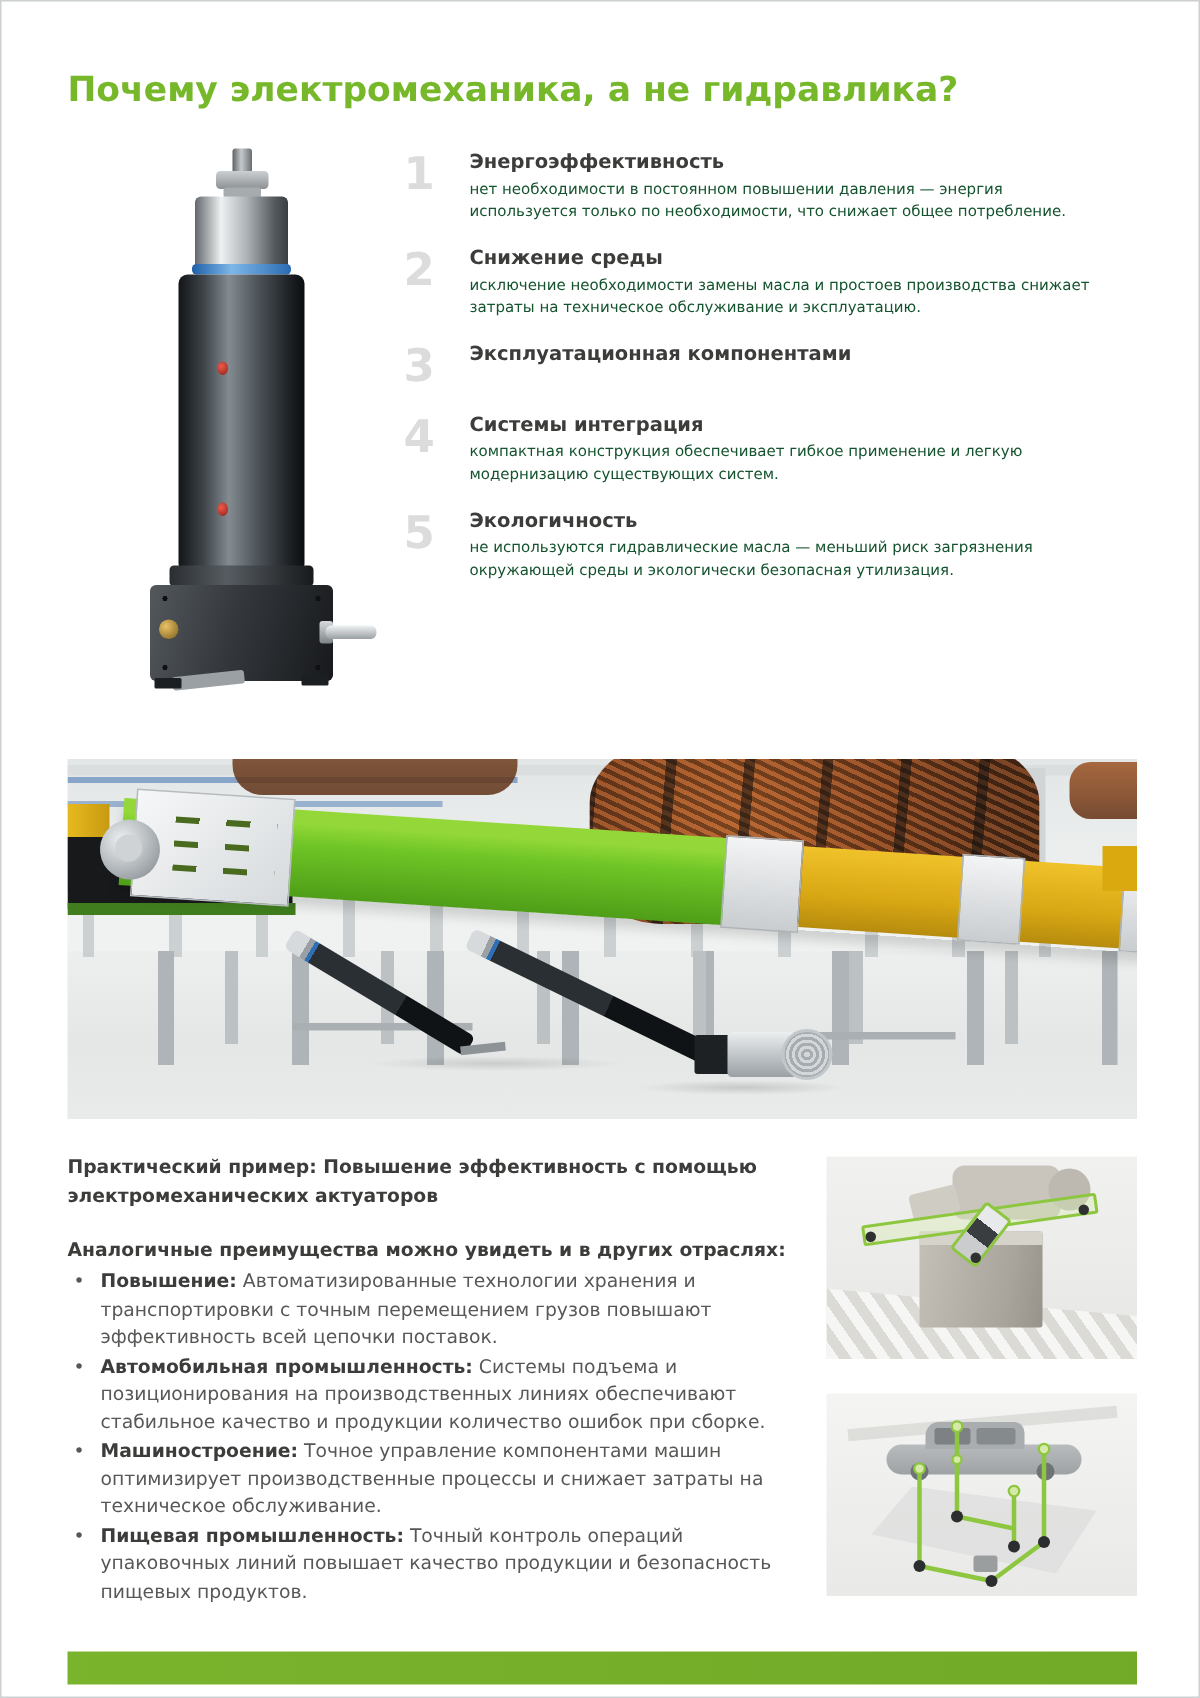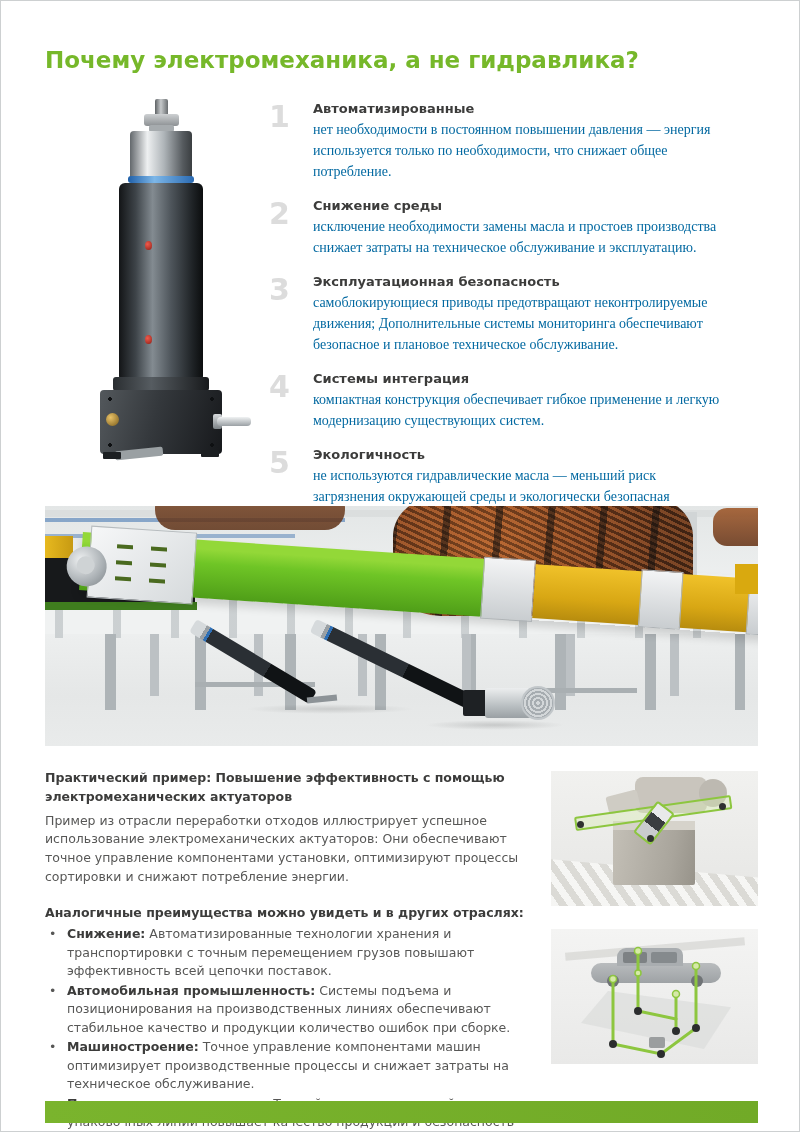--- a/index.html
+++ b/index.html
@@ -5,21 +5,21 @@
   html,body{margin:0;padding:0;background:#fff;}
   .page{position:relative;width:800px;height:1132px;box-sizing:border-box;border:1px solid #cdd0d1;background:#fff;overflow:hidden;font-family:"DejaVu Sans","Liberation Sans",sans-serif;}
   .page-title{position:absolute;left:44px;top:46px;margin:0;font-size:23px;font-weight:bold;color:#76b82a;letter-spacing:0;}
 
   
   .benefit-list{position:absolute;left:268px;top:100px;width:462px;list-style:none;margin:0;padding:0;}
   .benefit{display:flex;margin-bottom:16px;}
   .benefit-num{width:44px;flex:0 0 44px;font-size:30px;font-weight:bold;color:#dcdcdc;line-height:1;padding-top:1px;}
   .benefit-body{flex:1;}
   .benefit-title{margin:0 0 3px 0;font-size:13px;font-weight:bold;color:#3c3c3b;}
-  .benefit-text{margin:0;font-size:14px;line-height:1.5;color:#0369a1;font-family:Liberation Serif, serif;}
+  .benefit-text{margin:0;font-size:10px;line-height:1.5;color:#14532d;}
 
   
   .prod{position:absolute;left:84px;top:98px;width:152px;height:372px;}
   .prod div{position:absolute;}
   .p-stud{left:70px;top:0;width:13px;height:17px;background:linear-gradient(90deg,#5d6164,#c6c9cb 45%,#6a6e71);border-radius:2px;}
   .p-nut{left:59px;top:15px;width:35px;height:12px;background:linear-gradient(180deg,#cdd0d2,#8d9194);border-radius:3px;}
   .p-collar{left:64px;top:26px;width:25px;height:7px;background:#a6abae;border-radius:2px;}
   .p-cap{left:45px;top:32px;width:62px;height:46px;background:linear-gradient(90deg,#63686c,#eef0f1 28%,#aeb4b8 55%,#565b5f 85%,#3a3e41);border-radius:4px 4px 0 0;}
   .p-blue{left:43px;top:77px;width:66px;height:7px;background:linear-gradient(90deg,#1f5fa8,#7db7e8 40%,#2a6ab2);border-radius:3px;}
   .p-body{left:34px;top:84px;width:84px;height:196px;background:linear-gradient(90deg,#131517,#3e4449 20%,#838b91 40%,#4e555b 62%,#1e2225 88%,#0b0d0e);border-radius:6px 6px 3px 3px;}
@@ -157,36 +157,35 @@
     <div class="p-shaft"></div>
     <div class="p-plate"></div>
     <div class="p-foot-l"></div>
     <div class="p-foot-r"></div>
   </div>
 
   <ol class="benefit-list">
     <li class="benefit">
       <span class="benefit-num">1</span>
       <div class="benefit-body">
-        <h3 class="benefit-title">Автоматизированные</h3>
+        <h3 class="benefit-title">Энергоэффективность</h3>
         <p class="benefit-text">нет необходимости в постоянном повышении давления — энергия используется только по необходимости, что снижает общее потребление.</p>
       </div>
     </li>
     <li class="benefit">
       <span class="benefit-num">2</span>
       <div class="benefit-body">
         <h3 class="benefit-title">Снижение среды</h3>
         <p class="benefit-text">исключение необходимости замены масла и простоев производства снижает затраты на техническое обслуживание и эксплуатацию.</p>
       </div>
     </li>
     <li class="benefit">
       <span class="benefit-num">3</span>
       <div class="benefit-body">
-        <h3 class="benefit-title">Эксплуатационная безопасность</h3>
-        <p class="benefit-text">самоблокирующиеся приводы предотвращают неконтролируемые движения; Дополнительные системы мониторинга обеспечивают безопасное и плановое техническое обслуживание.</p>
+        <h3 class="benefit-title">Эксплуатационная компонентами</h3>
       </div>
     </li>
     <li class="benefit">
       <span class="benefit-num">4</span>
       <div class="benefit-body">
         <h3 class="benefit-title">Системы интеграция</h3>
         <p class="benefit-text">компактная конструкция обеспечивает гибкое применение и легкую модернизацию существующих систем.</p>
       </div>
     </li>
     <li class="benefit">
@@ -242,26 +241,25 @@
     <div class="ph-a2"></div>
     <div class="ph-motor">
       <div class="mot-gear"></div>
       <div class="mot-body"></div>
       <div class="mot-face"></div>
     </div>
   </div>
 
   <div class="case-text">
     <h2 class="case-heading">Практический пример: Повышение эффективность с помощью электромеханических актуаторов</h2>
-    <p class="case-para">Пример из отрасли переработки отходов иллюстрирует успешное использование электромеханических актуаторов: Они обеспечивают точное управление компонентами установки, оптимизируют процессы сортировки и снижают потребление энергии.</p>
     <h2 class="industries-heading">Аналогичные преимущества можно увидеть и в других отраслях:</h2>
     <ul class="industry-list">
       <li class="industry-item">
         <span class="bullet">•</span>
-        <span><span class="industry-label">Снижение:</span> <span>Автоматизированные технологии хранения и транспортировки с точным перемещением грузов повышают эффективность всей цепочки поставок.</span></span>
+        <span><span class="industry-label">Повышение:</span> <span>Автоматизированные технологии хранения и транспортировки с точным перемещением грузов повышают эффективность всей цепочки поставок.</span></span>
       </li>
       <li class="industry-item">
         <span class="bullet">•</span>
         <span><span class="industry-label">Автомобильная промышленность:</span> <span>Системы подъема и позиционирования на производственных линиях обеспечивают стабильное качество и продукции количество ошибок при сборке.</span></span>
       </li>
       <li class="industry-item">
         <span class="bullet">•</span>
         <span><span class="industry-label">Машиностроение:</span> <span>Точное управление компонентами машин оптимизирует производственные процессы и снижает затраты на техническое обслуживание.</span></span>
       </li>
       <li class="industry-item">

